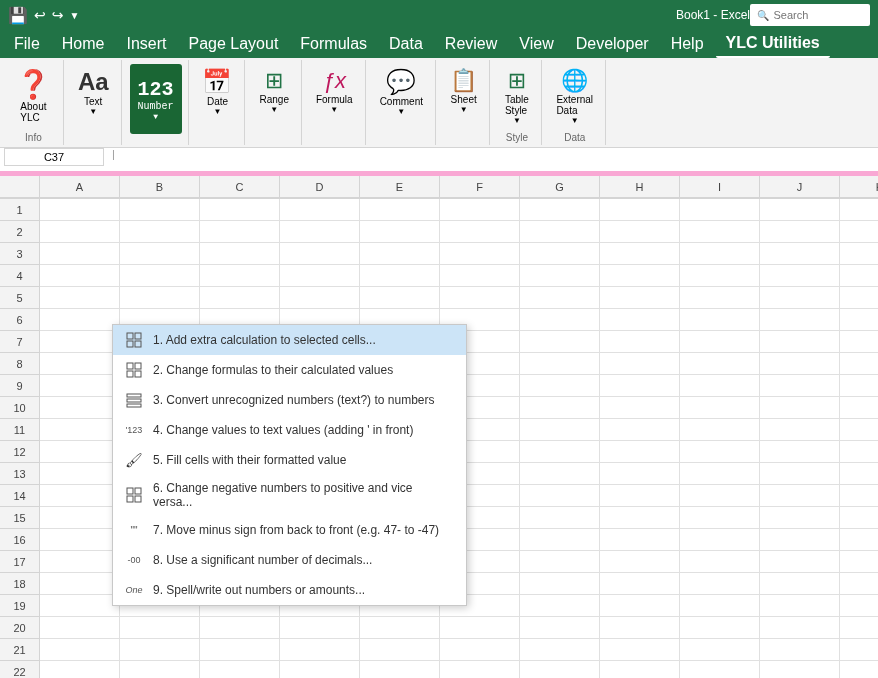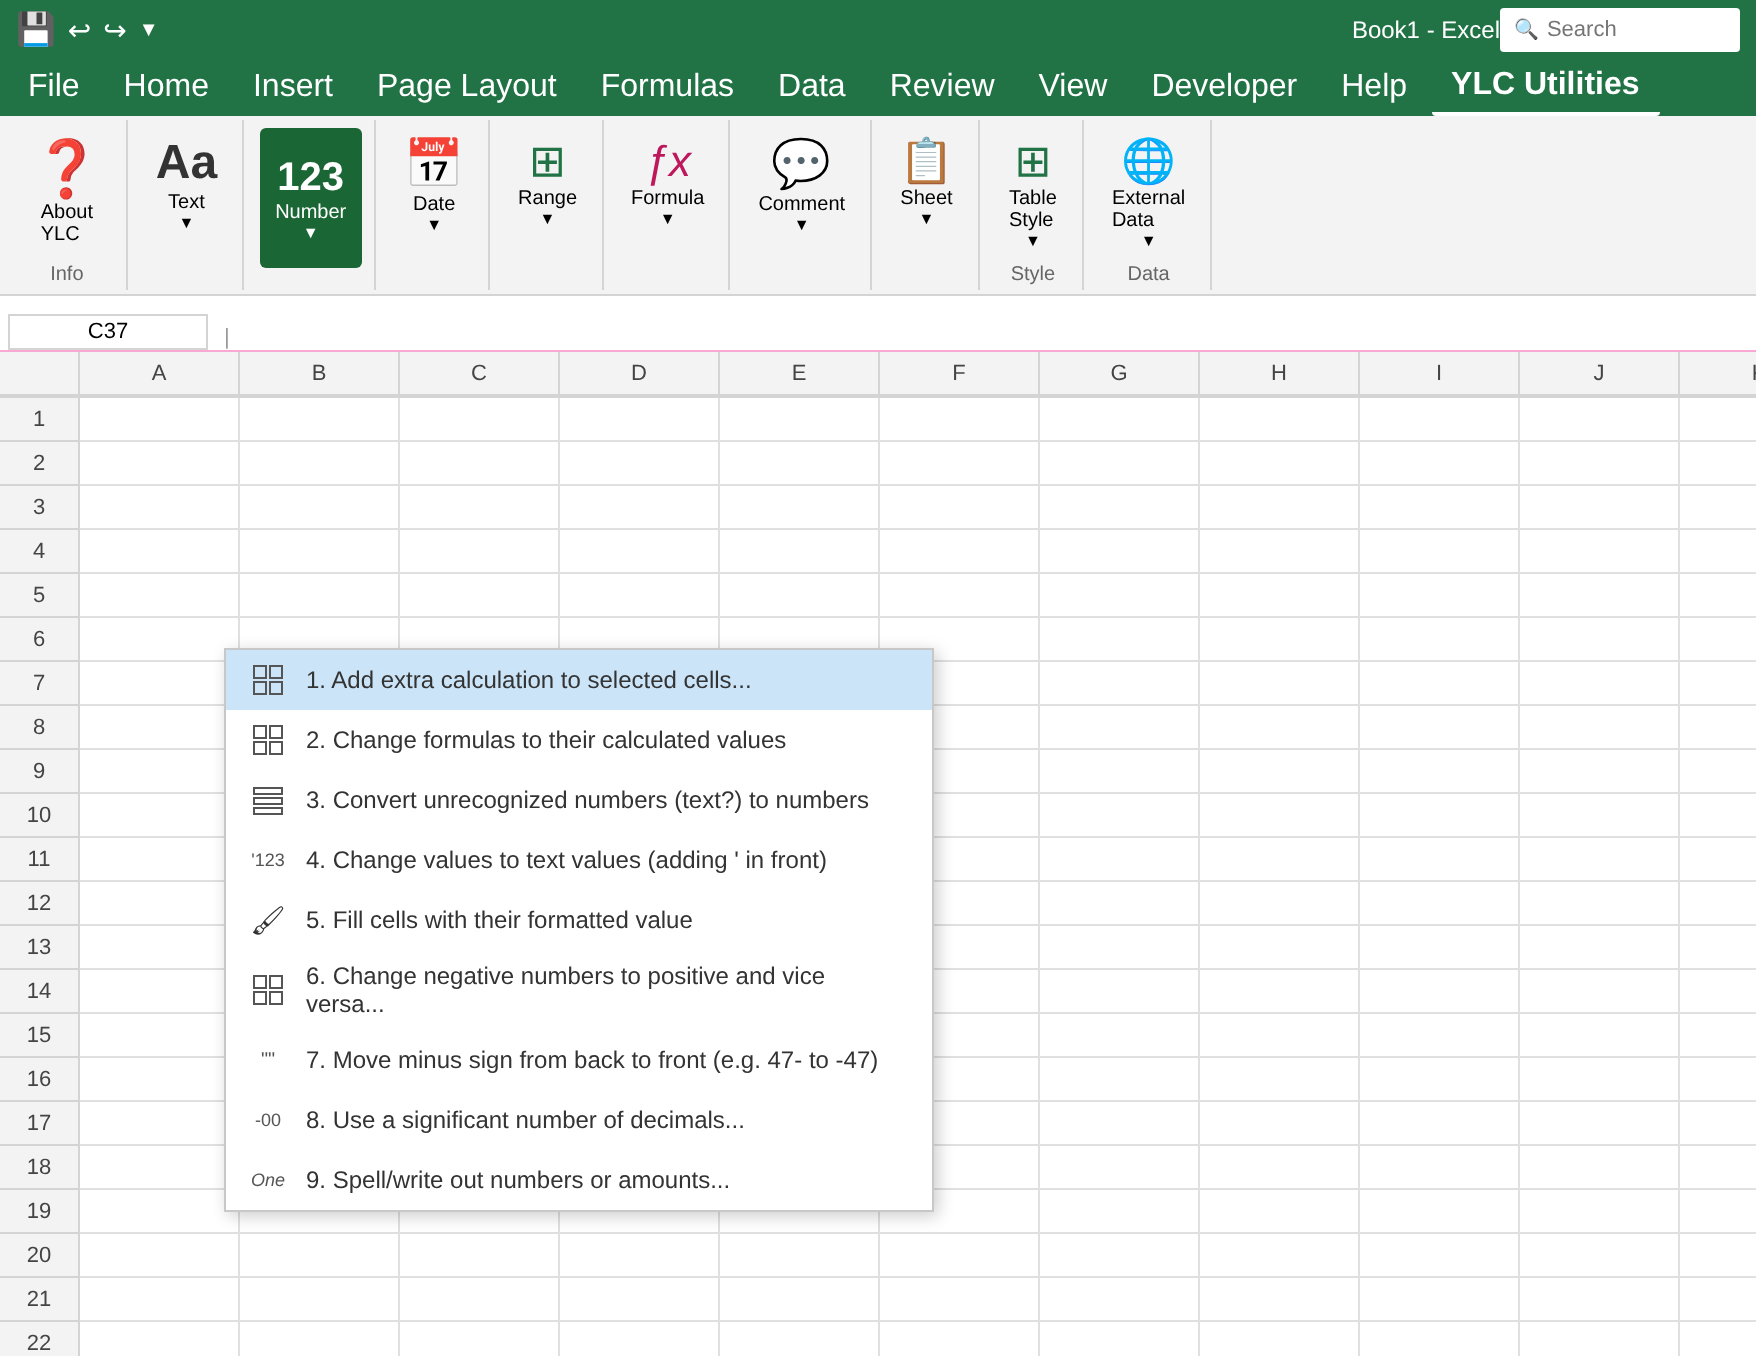--- a/index.html
+++ b/index.html
@@ -101,31 +101,32 @@
       background: #1a6634;
       border-radius: 3px;
       padding: 4px 8px;
       display: flex;
       flex-direction: column;
       align-items: center;
       cursor: pointer;
       min-width: 50px;
       height: 70px;
       justify-content: center;
+      font-family: Liberation Mono, monospace;
     }
     .number-group .big-icon { font-size: 26px; color: white; }
     .number-group .btn-label { font-size: 10px; color: white; }
 
     
     .formula-bar {
       background: white;
-      border-bottom: 1px solid #f9a8d4;
+      border-bottom: 5px solid #f9a8d4;
       height: 28px;
       display: flex;
-      align-items: flex-end;
+      align-items: flex-start;
       padding: 0 4px;
       gap: 4px;
     }
     .name-box {
       width: 100px;
       border: 1px solid #d4d4d4;
       padding: 2px 4px;
       font-size: 11px;
       text-align: center;
     }

